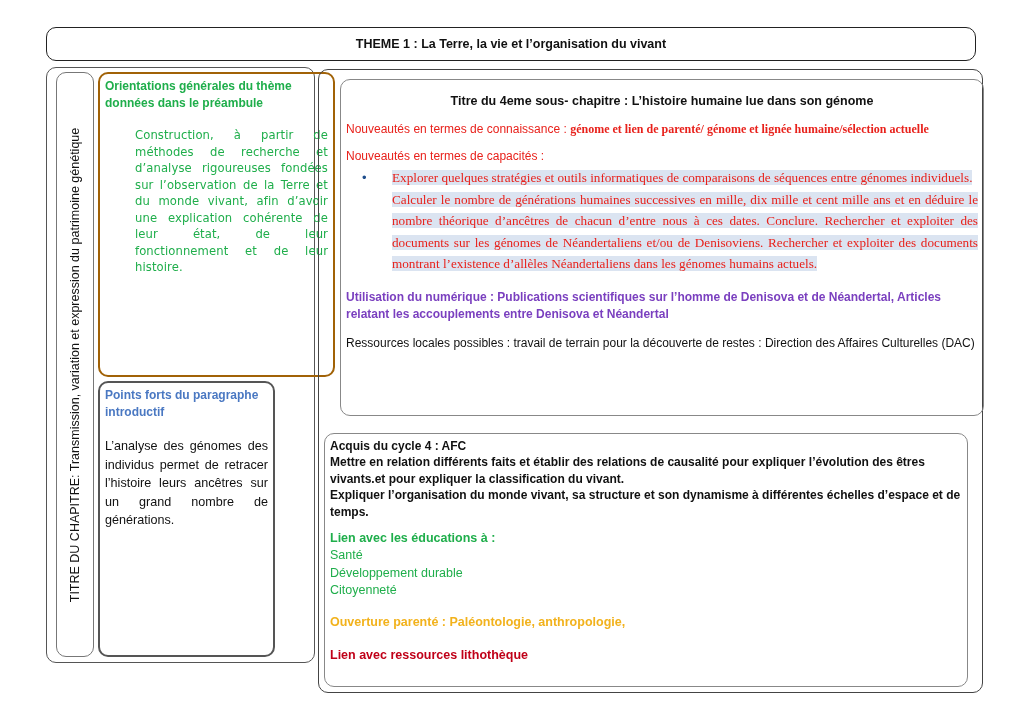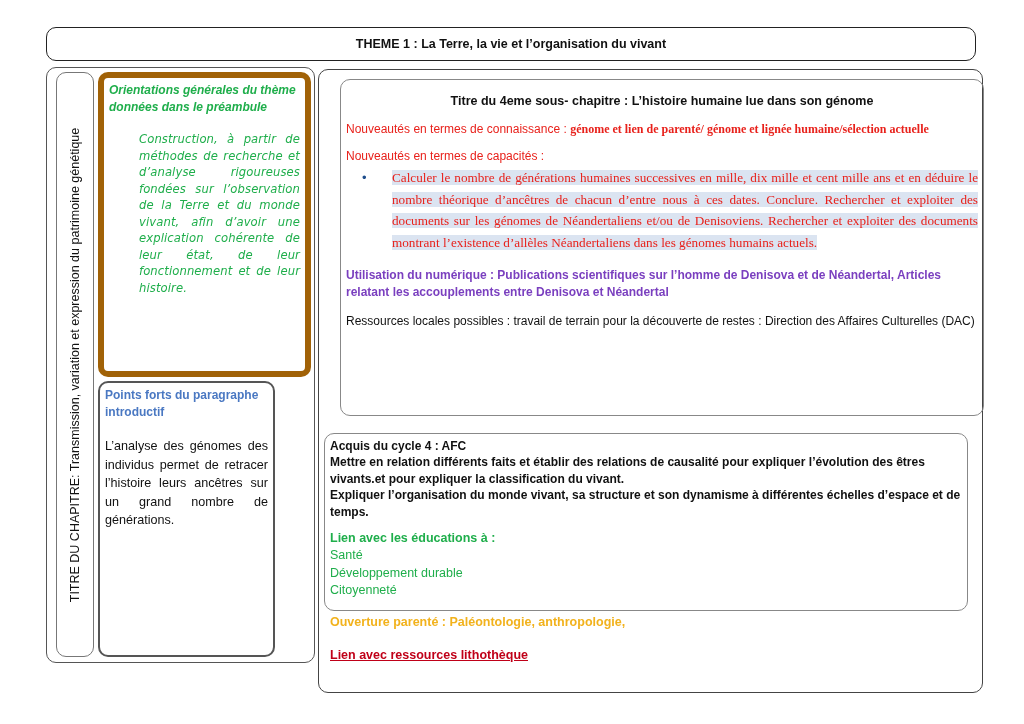--- a/index.html
+++ b/index.html
@@ -29,24 +29,23 @@
     .vertical-label {
       position: absolute;
       left: 50%; top: 50%;
       width: 585px;
       transform: translate(-50%, -50%) rotate(-90deg);
       text-align: center;
       font-size: 12.5px; color: #111; white-space: nowrap;
     }
 
     .orient-box {
-      left: 98px; top: 72px; width: 213px; height: 305px;
-      border: 6px solid #a16207;
+      left: 98px; top: 72px; width: 237px; height: 305px;
+      border: 2px solid #a16207;
       padding: 4px 5px;
-      font-style: italic;
     }
     .orient-title {
       color: #1fae4b; font-weight: bold; font-size: 12px; line-height: 17px;
     }
     .orient-body {
       color: #1fae4b; font-size: 12.5px; line-height: 16.5px;
       margin: 15px 0 0 30px; text-align: justify;
       font-family: "DejaVu Sans", sans-serif; font-size: 11.6px; letter-spacing: 0.1px;
     }
 
@@ -89,30 +88,30 @@
     .caps-text {
       font-family: "Liberation Serif", serif; color: #e8211b; font-size: 13.2px; line-height: 21.5px;
       text-align: justify;
     }
     .caps-text span.hl { background: #dbe4f1; }
     .caps-para { margin: 0; }
     .purple { color: #7a3fbf; font-weight: bold; font-size: 12px; line-height: 17px; margin-top: 14px; }
     .black-bold { color: #111; font-weight: normal; font-size: 12px; line-height: 17px; margin-top: 12px; }
 
     .inner-bottom {
-      left: 324px; top: 433px; width: 644px; height: 178px;
+      left: 324px; top: 433px; width: 644px; height: 254px;
       border: 1.5px solid #888;
       padding: 4px 5px;
     }
     .acquis-title { font-weight: bold; font-size: 12px; line-height: 16px; color: #111; }
     .acquis-body { font-size: 12px; line-height: 16.5px; color: #111; font-weight: bold; }
     .green-title { color: #1fae4b; font-weight: bold; font-size: 12.5px; line-height: 17px; margin-top: 10px; }
     .green-item { color: #1fae4b; font-size: 12.5px; line-height: 17.5px; }
     .orange { color: #f2b21c; font-weight: bold; font-size: 12.5px; line-height: 17px; margin-top: 14px; }
-    .darkred { color: #c00018; font-weight: bold; font-size: 12.5px; line-height: 17px; margin-top: 16px; text-decoration: underline; }
+    .darkred { color: #c00018; font-weight: bold; font-size: 12.5px; line-height: 17px; margin-top: 16px; }
   </style>
 </head>
 <body>
 
 <div class="abs theme-box">
   <span>THEME 1 : La Terre, la vie et l’organisation du vivant</span>
 </div>
 
 <div class="abs left-outer"></div>
 
@@ -137,20 +136,21 @@
 
   <div class="row">
     <span class="red">Nouveautés en termes de connaissance : </span><span class="serif-red">génome et lien de parenté/ génome et lignée humaine/sélection actuelle</span>
   </div>
 
   <div class="row red" style="margin-top:11px;">Nouveautés en termes de capacités :</div>
 
   <div class="caps-list">
     <div class="bullet">•</div>
     <div class="caps-text">
+      <p class="caps-para"><span class="hl">Explorer quelques stratégies et outils informatiques de comparaisons de séquences entre génomes individuels.</span></p>
       <p class="caps-para"><span class="hl">Calculer le nombre de générations humaines successives en mille, dix mille et cent mille ans et en déduire le nombre théorique d’ancêtres de chacun d’entre nous à ces dates. Conclure. Rechercher et exploiter des documents sur les génomes de Néandertaliens et/ou de Denisoviens. Rechercher et exploiter des documents montrant l’existence d’allèles Néandertaliens dans les génomes humains actuels.</span></p>
     </div>
   </div>
 
   <div class="purple">Utilisation du numérique : Publications scientifiques sur l’homme de Denisova et de Néandertal, Articles relatant les accouplements entre Denisova et Néandertal</div>
   <div class="black-bold">Ressources locales possibles : travail de terrain pour la découverte de restes : Direction des Affaires Culturelles (DAC)</div>
 </div>
 
 <div class="abs inner-bottom">
   <div class="acquis-title">Acquis du cycle 4 : AFC</div>

